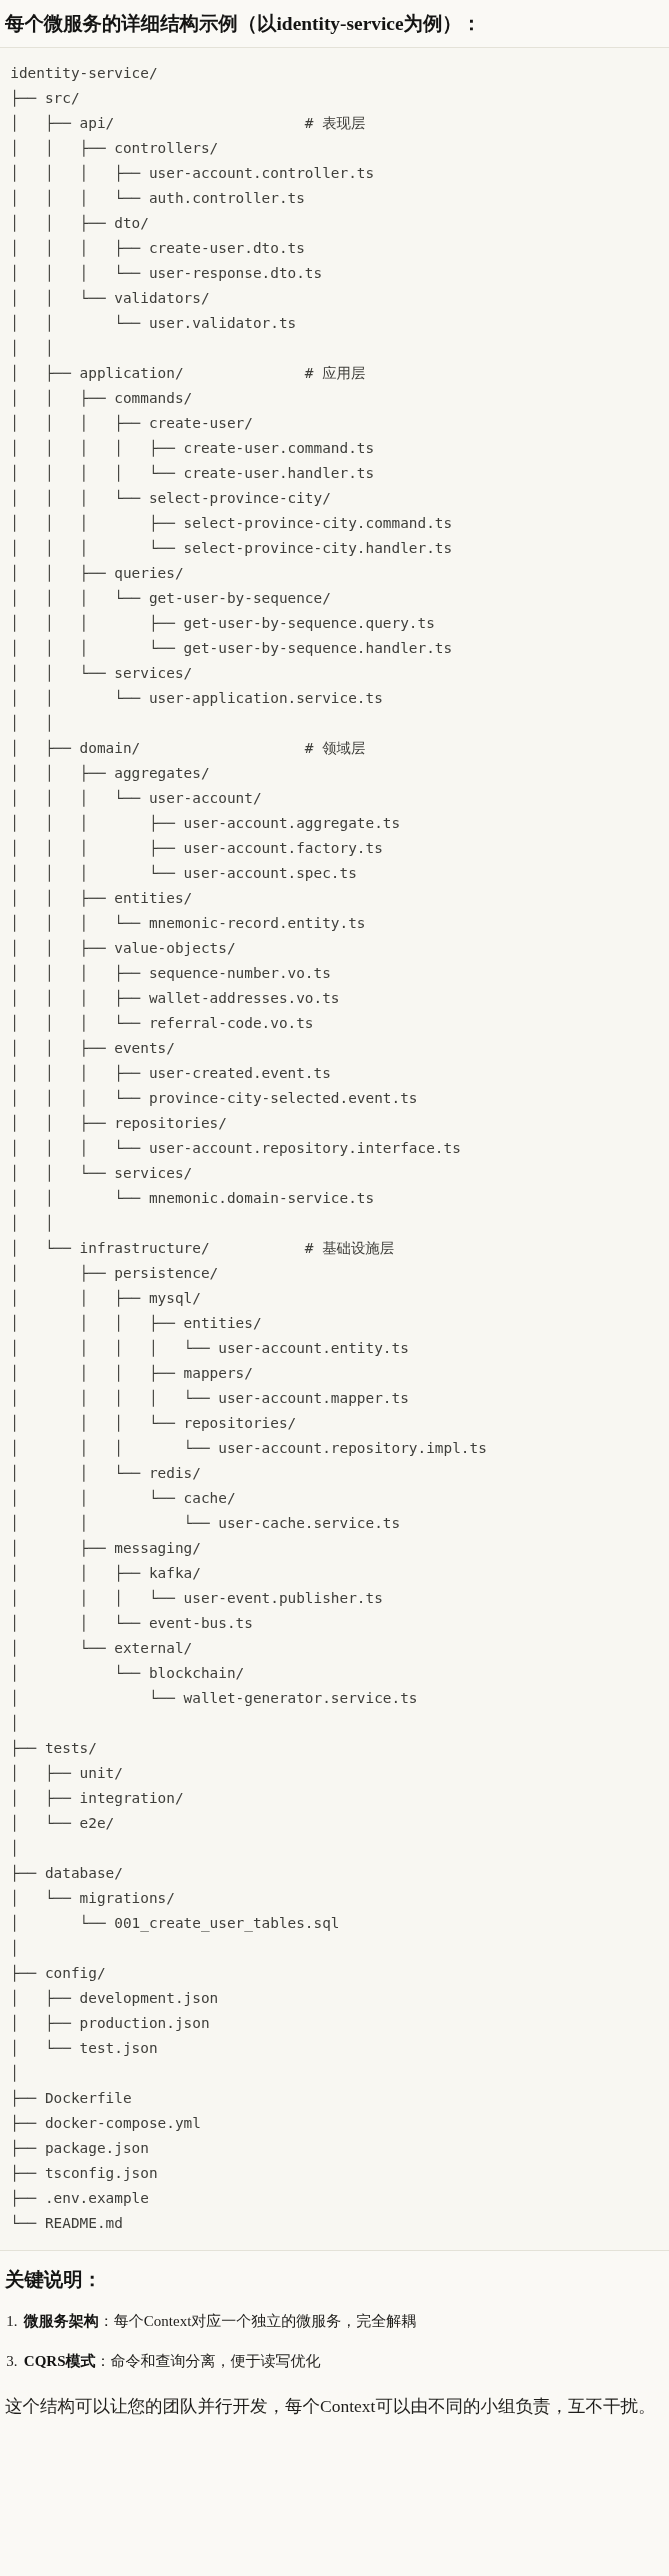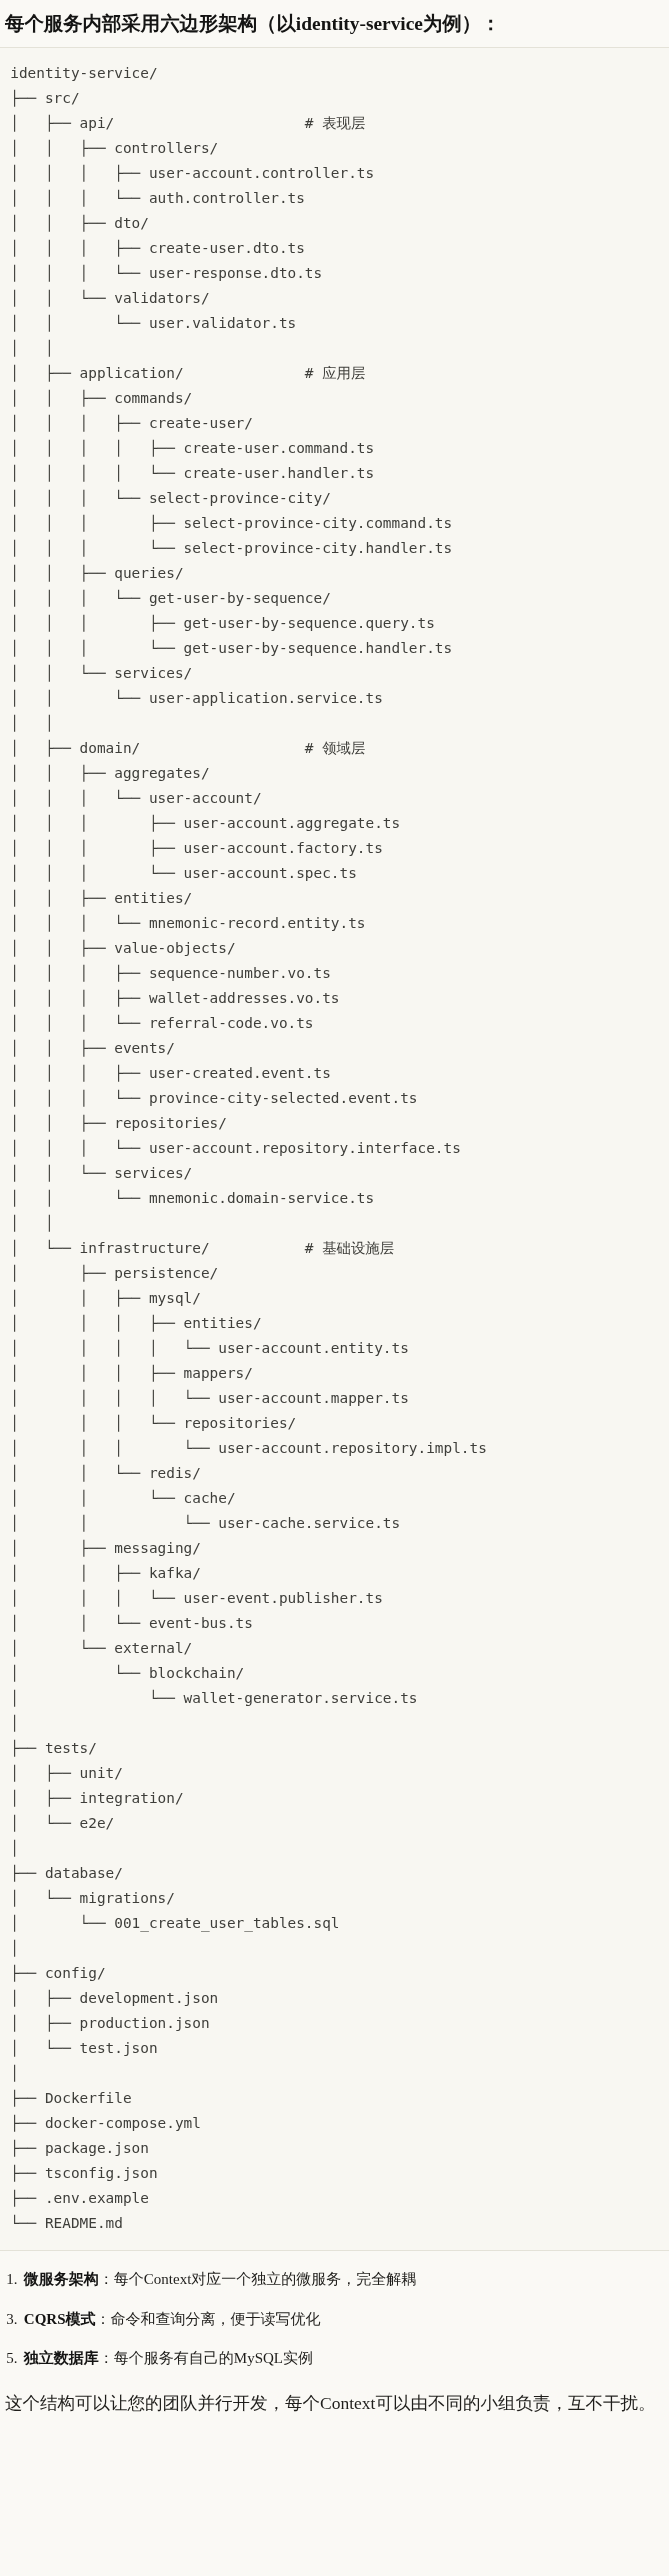--- a/index.html
+++ b/index.html
@@ -65,21 +65,21 @@
   .closing-paragraph{
     font-size:17.5px;
     line-height:24px;
     margin:21px 0 0 0;
     padding-bottom:12.5px;
   }
 </style>
 </head>
 <body>
 
-<h2 class="page-title">每个服务内部采用六边形架构（以identity-service为例）：</h2>
+<h2 class="page-title">每个微服务的详细结构示例（以identity-service为例）：</h2>
 
 <div class="code-block">
   <pre class="directory-tree">identity-service/
 ├── src/
 │   ├── api/                      # 表现层
 │   │   ├── controllers/
 │   │   │   ├── user-account.controller.ts
 │   │   │   └── auth.controller.ts
 │   │   ├── dto/
 │   │   │   ├── create-user.dto.ts
@@ -158,28 +158,26 @@
 │
 ├── Dockerfile
 ├── docker-compose.yml
 ├── package.json
 ├── tsconfig.json
 ├── .env.example
 └── README.md</pre>
 </div>
 
 <div class="notes">
+  <h2 class="notes-heading">关键说明：</h2>
 
   <ol class="notes-list">
     <li>
       <span class="item-number">1.</span><span class="item-term">微服务架构</span><span class="item-desc">：每个Context对应一个独立的微服务，完全解耦</span>
     </li>
     <li>
       <span class="item-number">3.</span><span class="item-term">CQRS模式</span><span class="item-desc">：命令和查询分离，便于读写优化</span>
     </li>
-    <li>
-      <span class="item-number">5.</span><span class="item-term">独立数据库</span><span class="item-desc">：每个服务有自己的MySQL实例</span>
-    </li>
   </ol>
 
   <p class="closing-paragraph">这个结构可以让您的团队并行开发，每个Context可以由不同的小组负责，互不干扰。</p>
 </div>
 
 
 </body></html>

